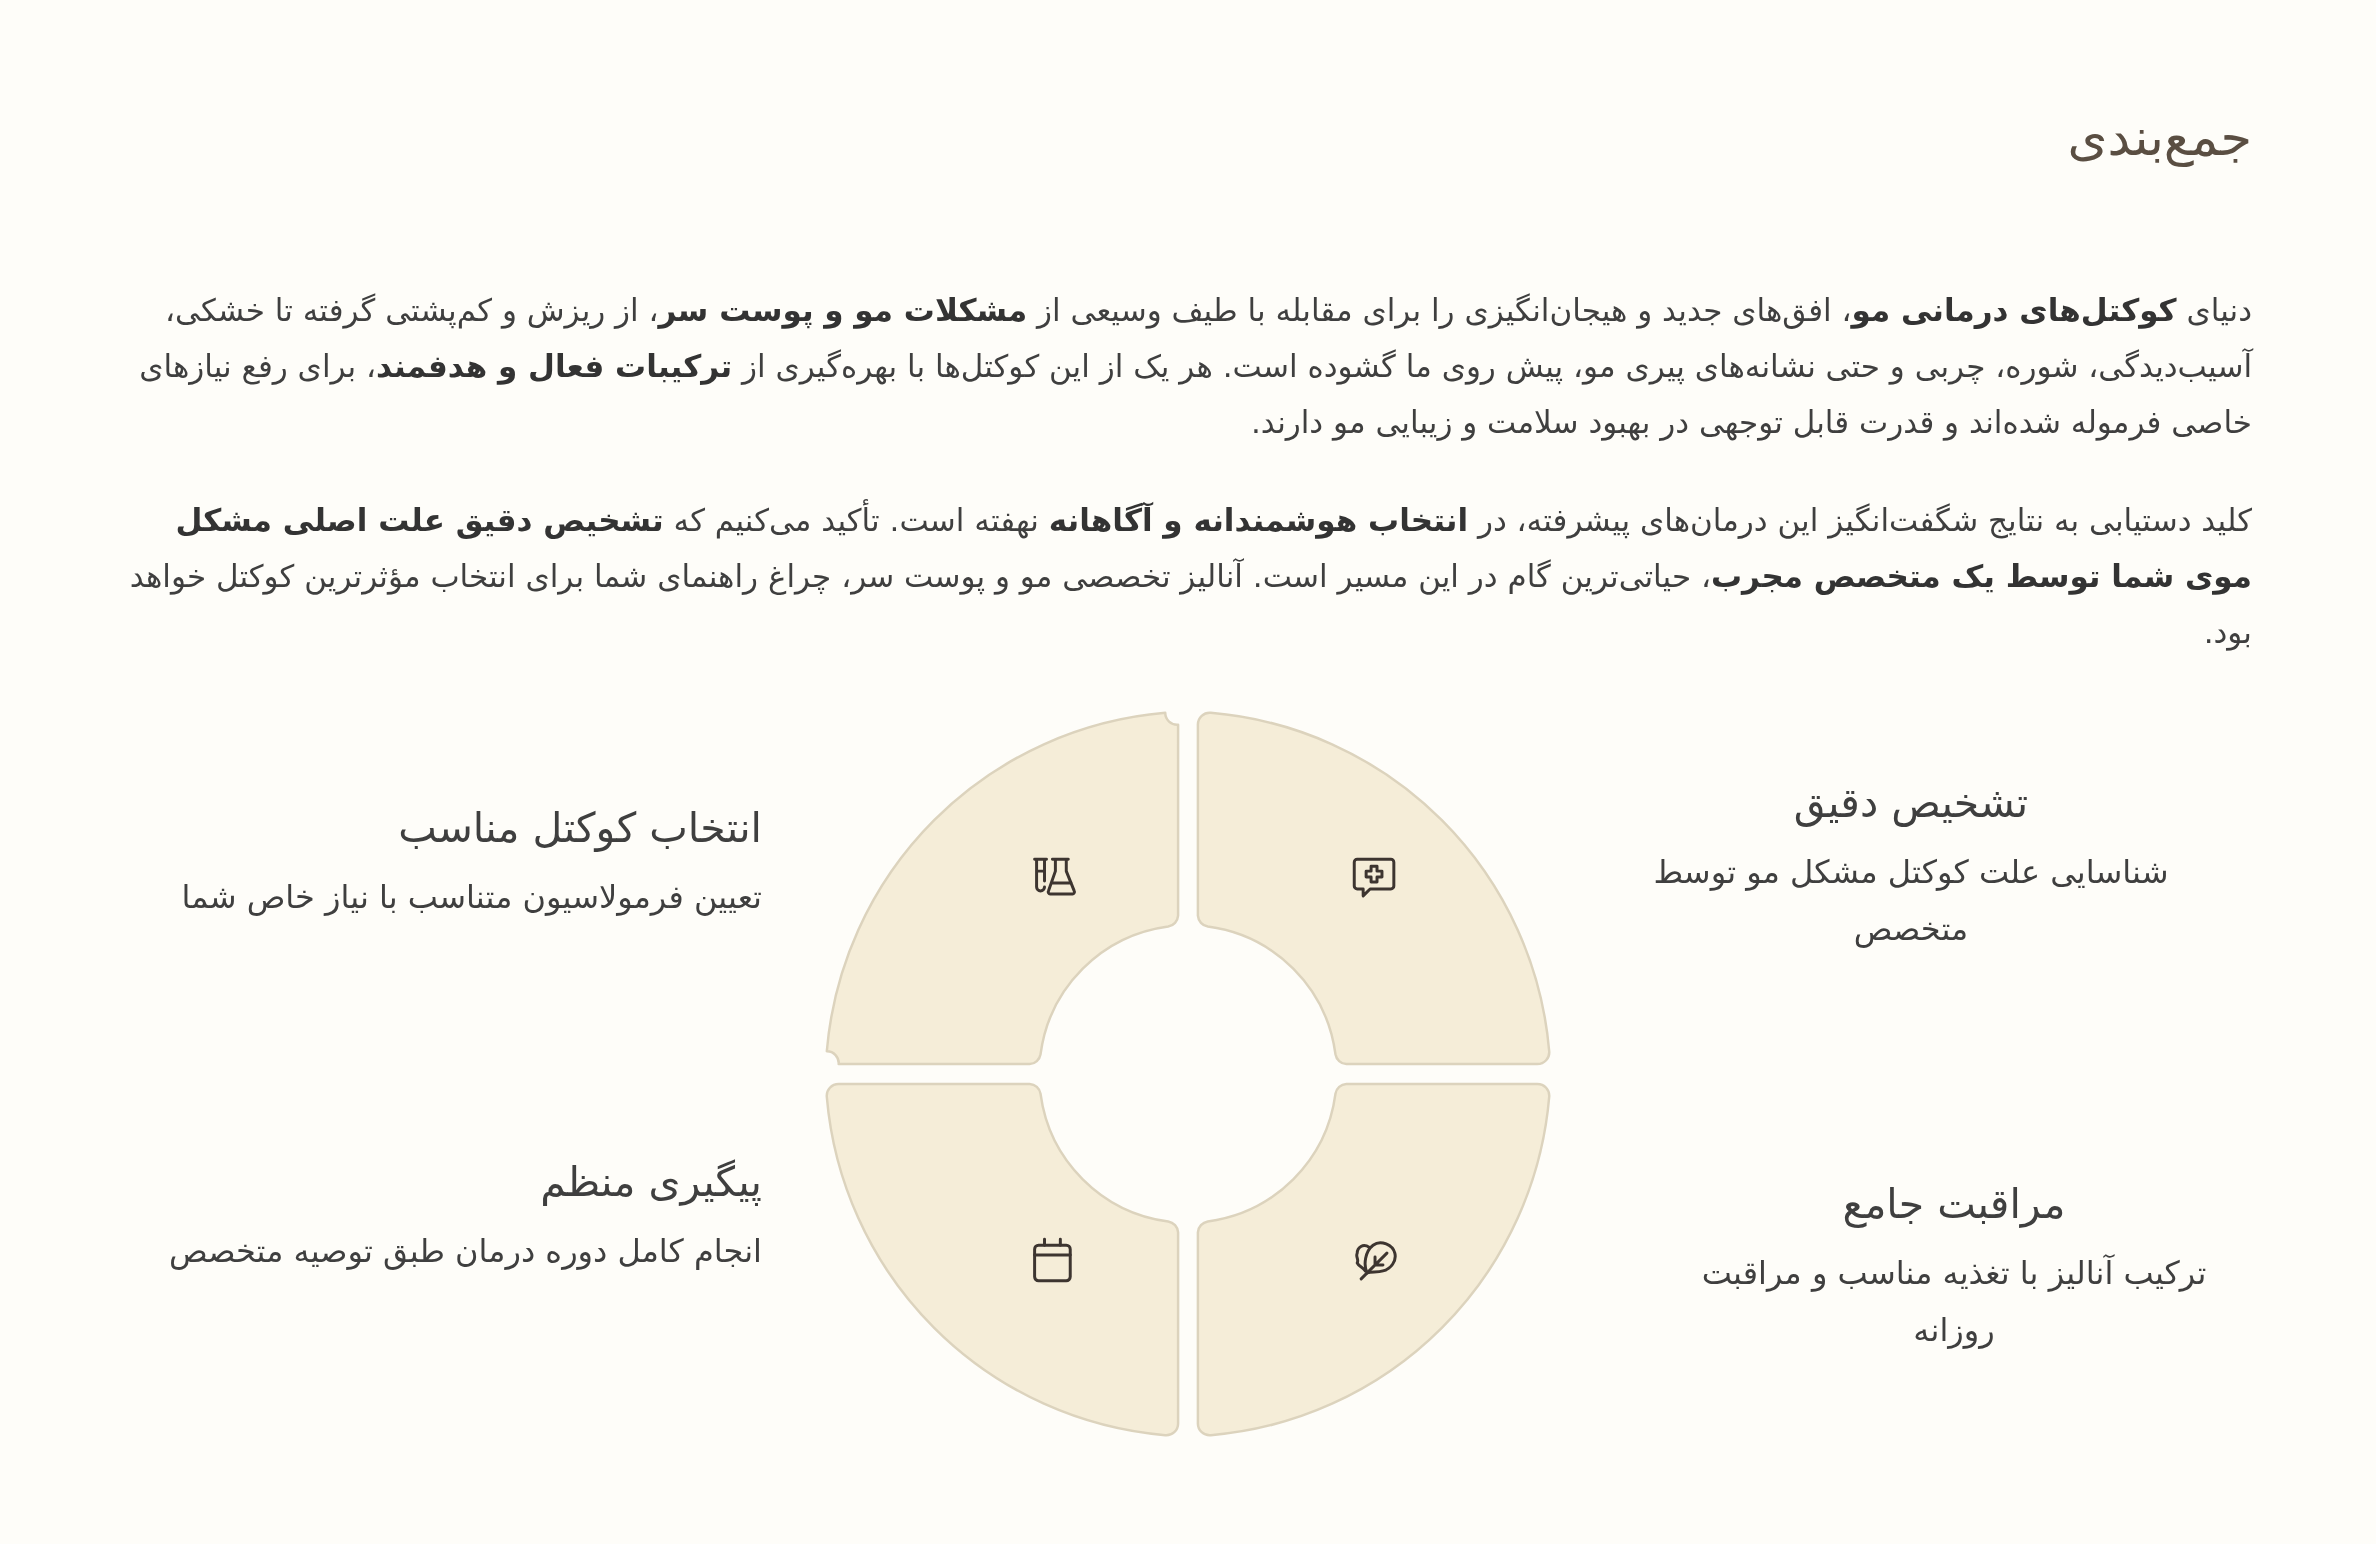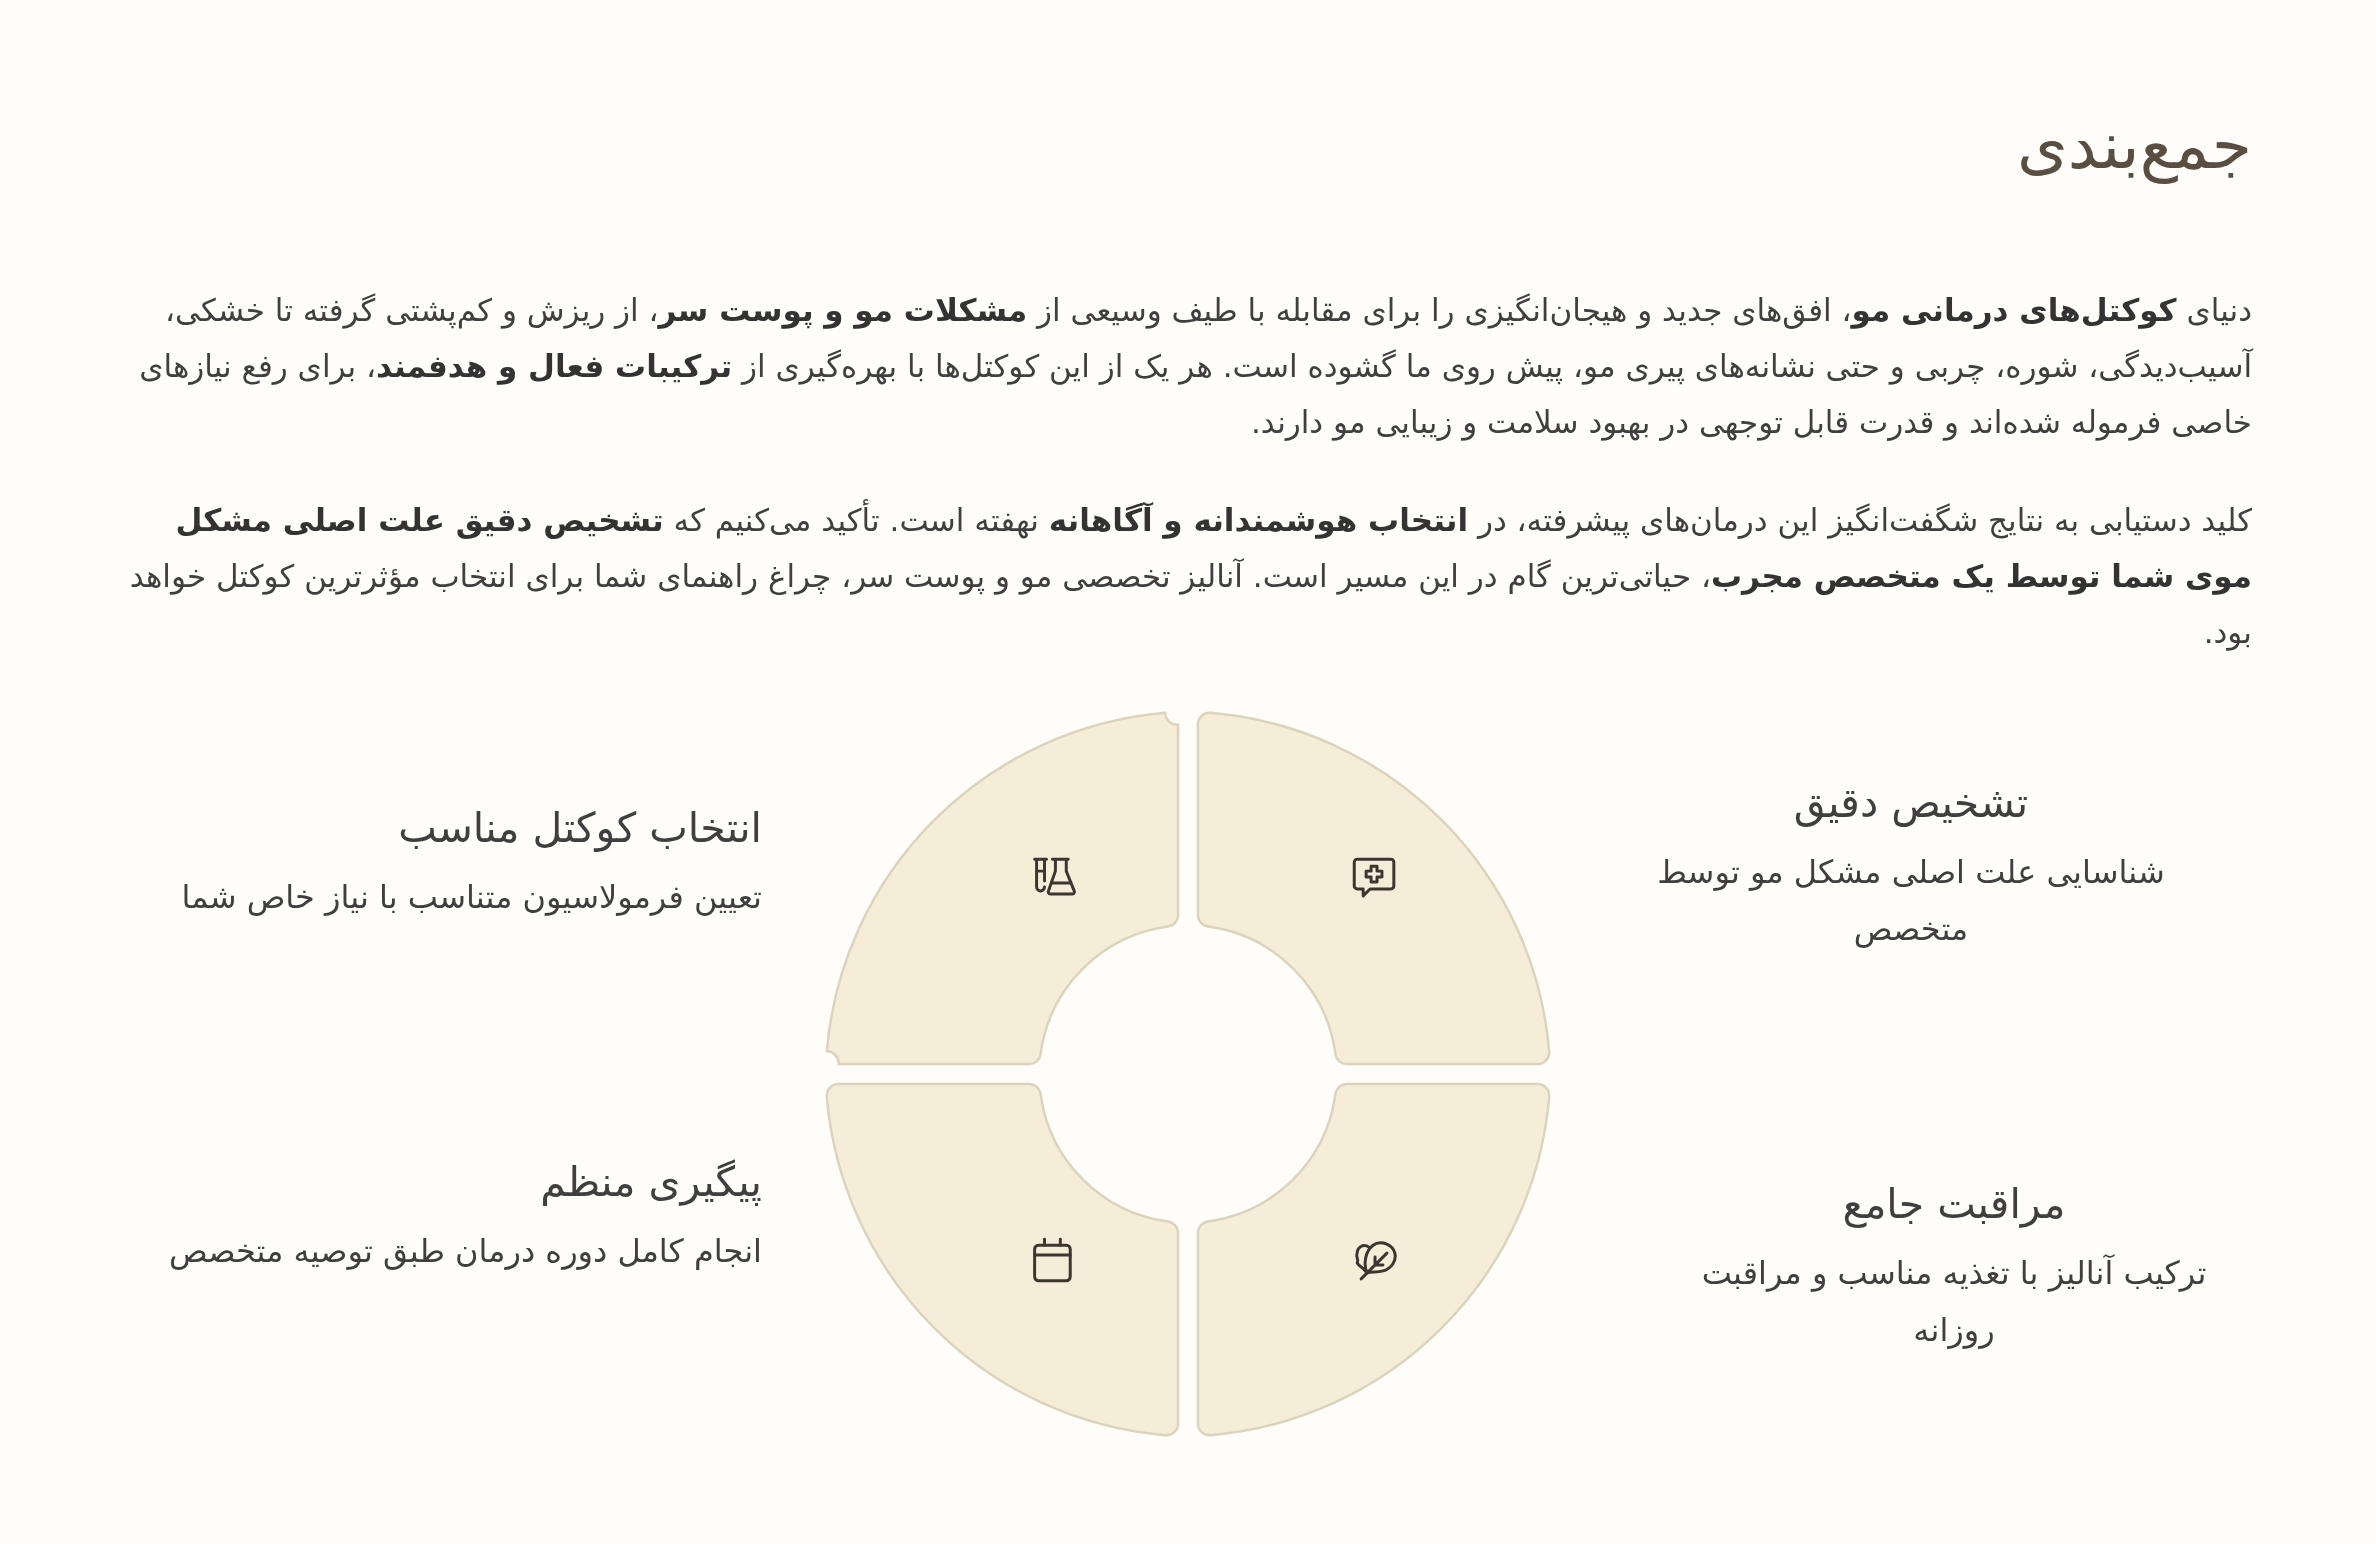--- a/index.html
+++ b/index.html
@@ -13,21 +13,21 @@
   body {
     position: relative;
     font-family: "DejaVu Sans", "Liberation Sans", sans-serif;
     color: #3F3F3F;
   }
   .title {
     position: absolute;
     right: 124px;
     top: 107px;
     margin: 0;
-    font-size: 65px;
+    font-size: 51px;
     font-weight: normal;
     color: #5A4E42;
     direction: rtl;
     line-height: 1.2;
   }
   .para {
     position: absolute;
     right: 124px;
     width: 2129px;
     margin: 0;
@@ -150,21 +150,21 @@
         <path d="M8 40 L34 14 M22 26 L22 18 M22 26 L30 26"></path>
         <path d="M14 34 C10 26 12 12 20 6 C28 0 40 6 42 14 C44 22 38 30 30 32 C24 34 18 32 14 34 Z"></path>
         <path d="M16 8 C10 4 4 8 4 14 C2 18 6 20 4 24 C6 28 10 28 12 32"></path>
       </g>
     </g>
   </svg>
 </div>
 
 <div class="block right b-tr">
   <h3 class="bt">تشخیص دقیق</h3>
-  <p class="bd">شناسایی علت اصلی مشکل مو توسط متخصص</p>
+  <p class="bd">شناسایی علت کوکتل مشکل مو توسط متخصص</p>
 </div>
 
 <div class="block left b-tl">
   <h3 class="bt">انتخاب کوکتل مناسب</h3>
   <p class="bd">تعیین فرمولاسیون متناسب با نیاز خاص شما</p>
 </div>
 
 <div class="block right b-br">
   <h3 class="bt">مراقبت جامع</h3>
   <p class="bd">ترکیب آنالیز با تغذیه مناسب و مراقبت روزانه</p>

